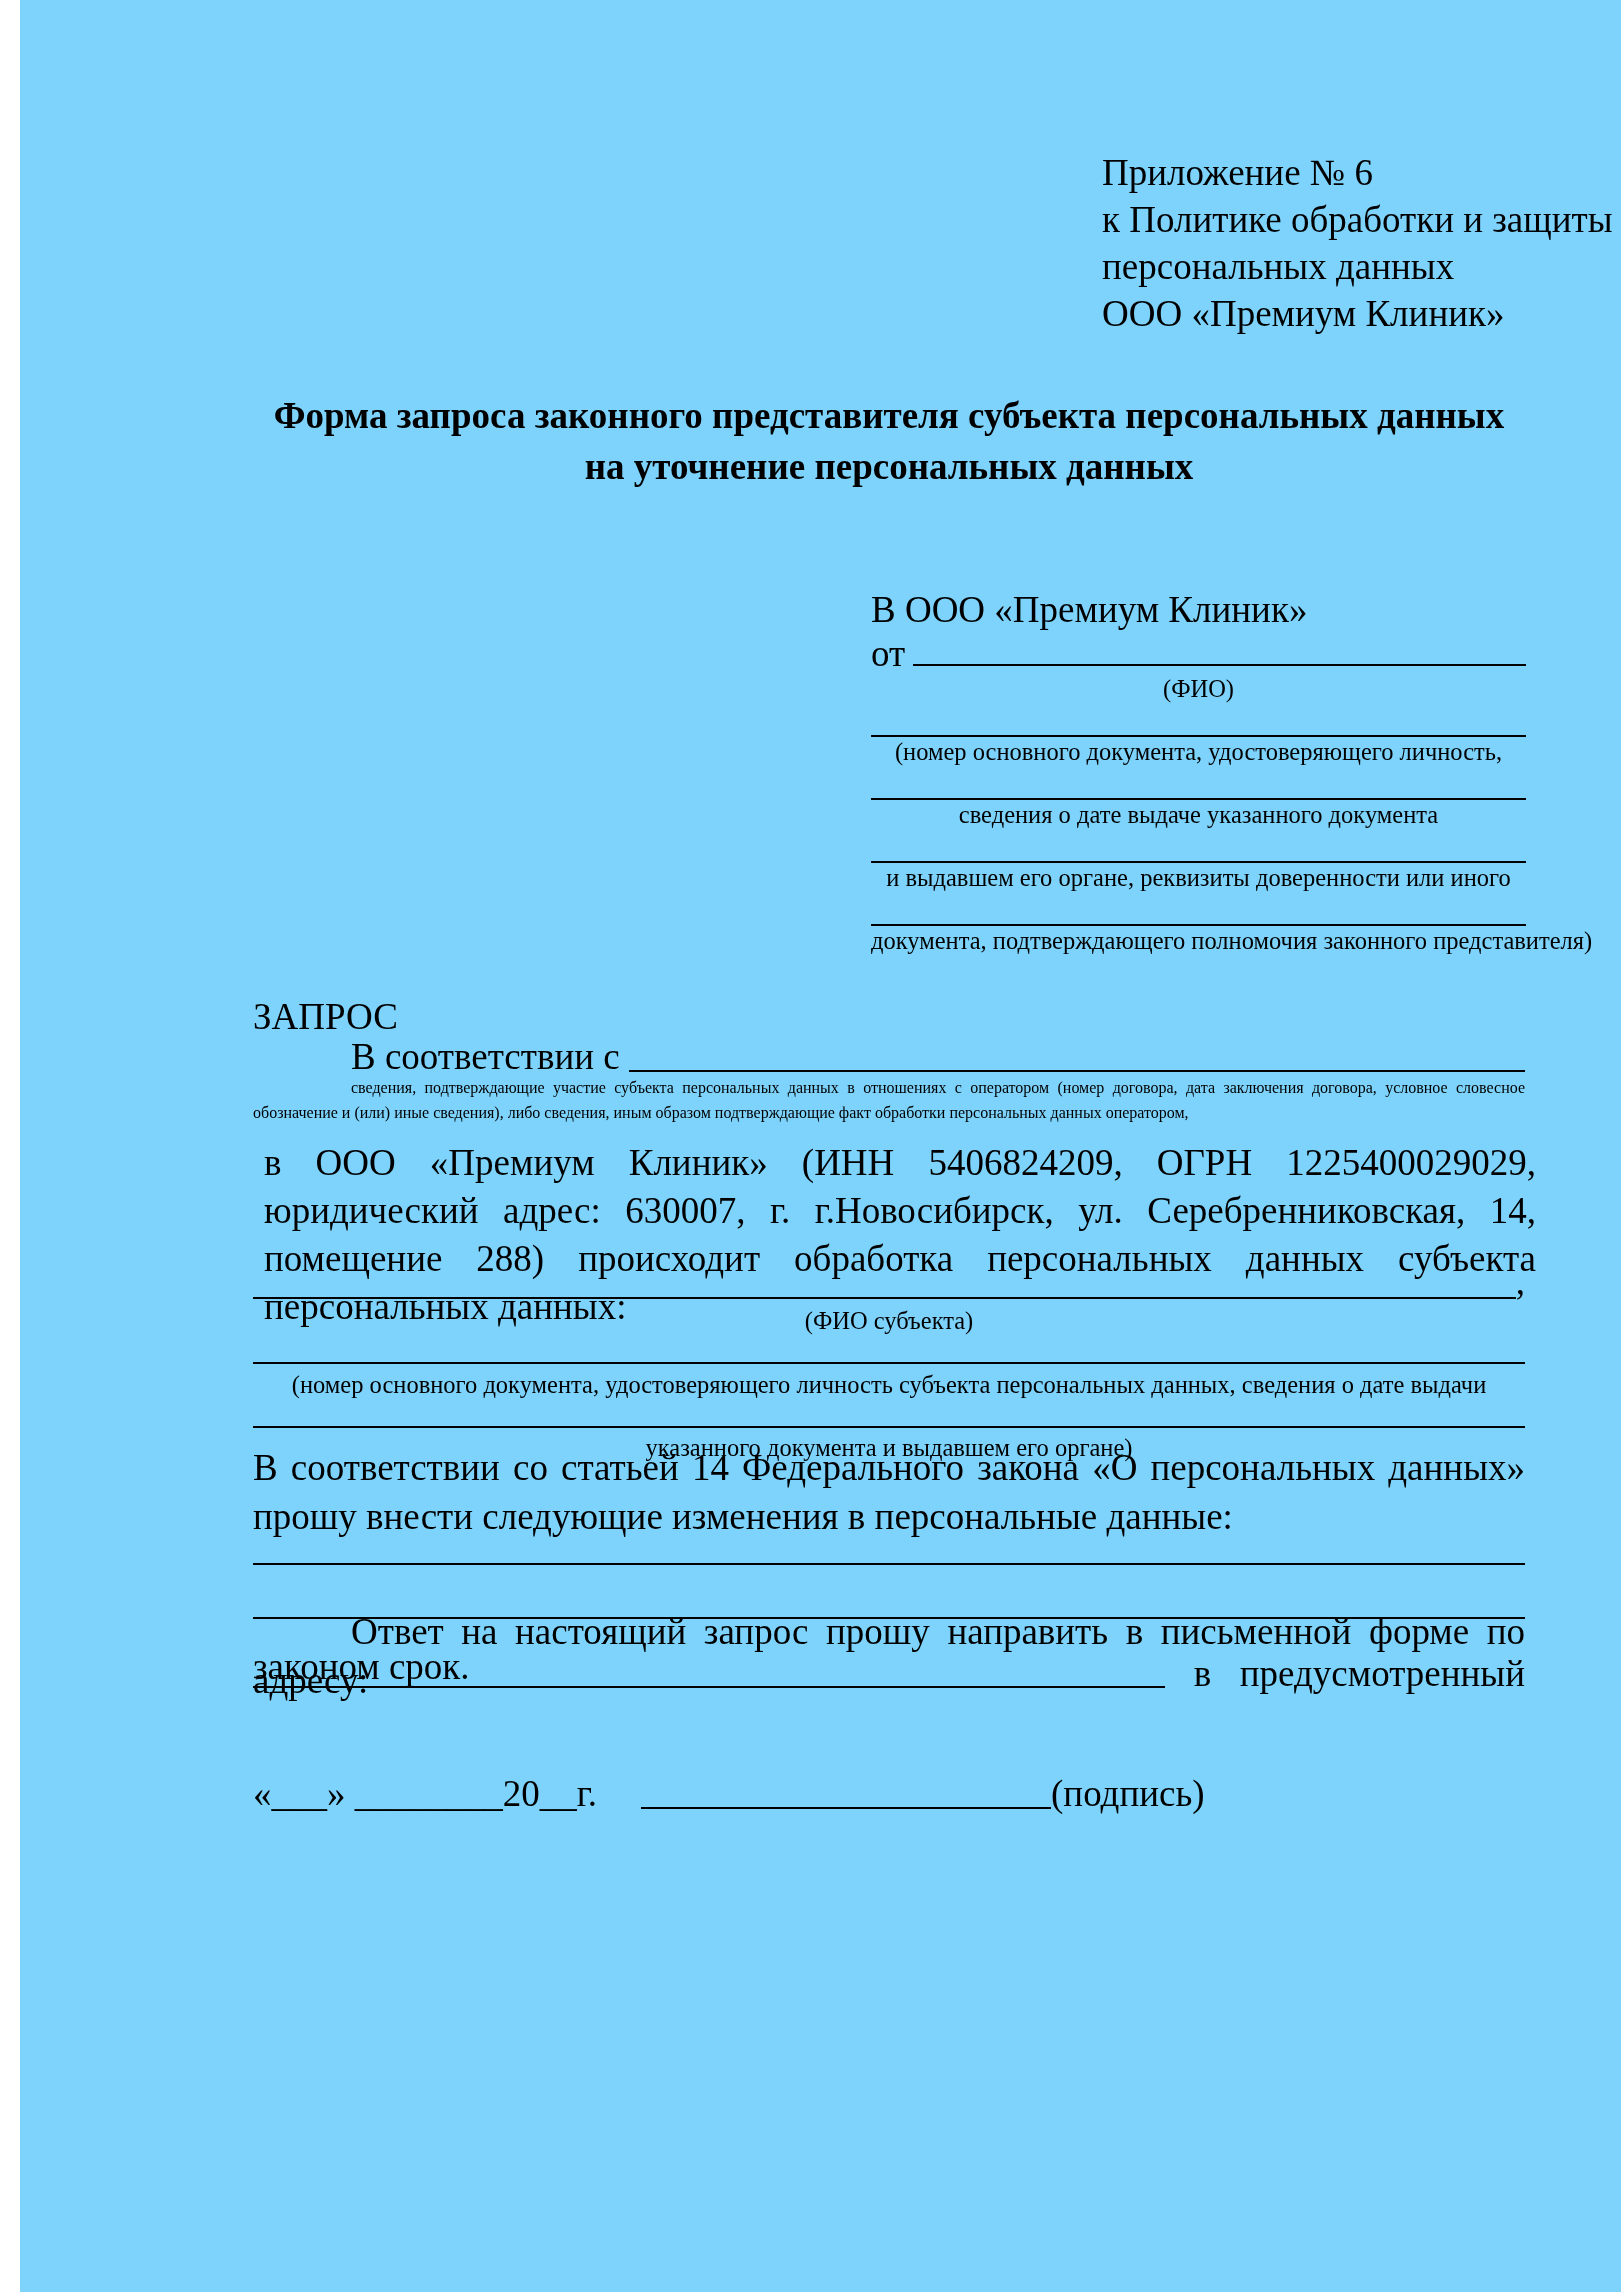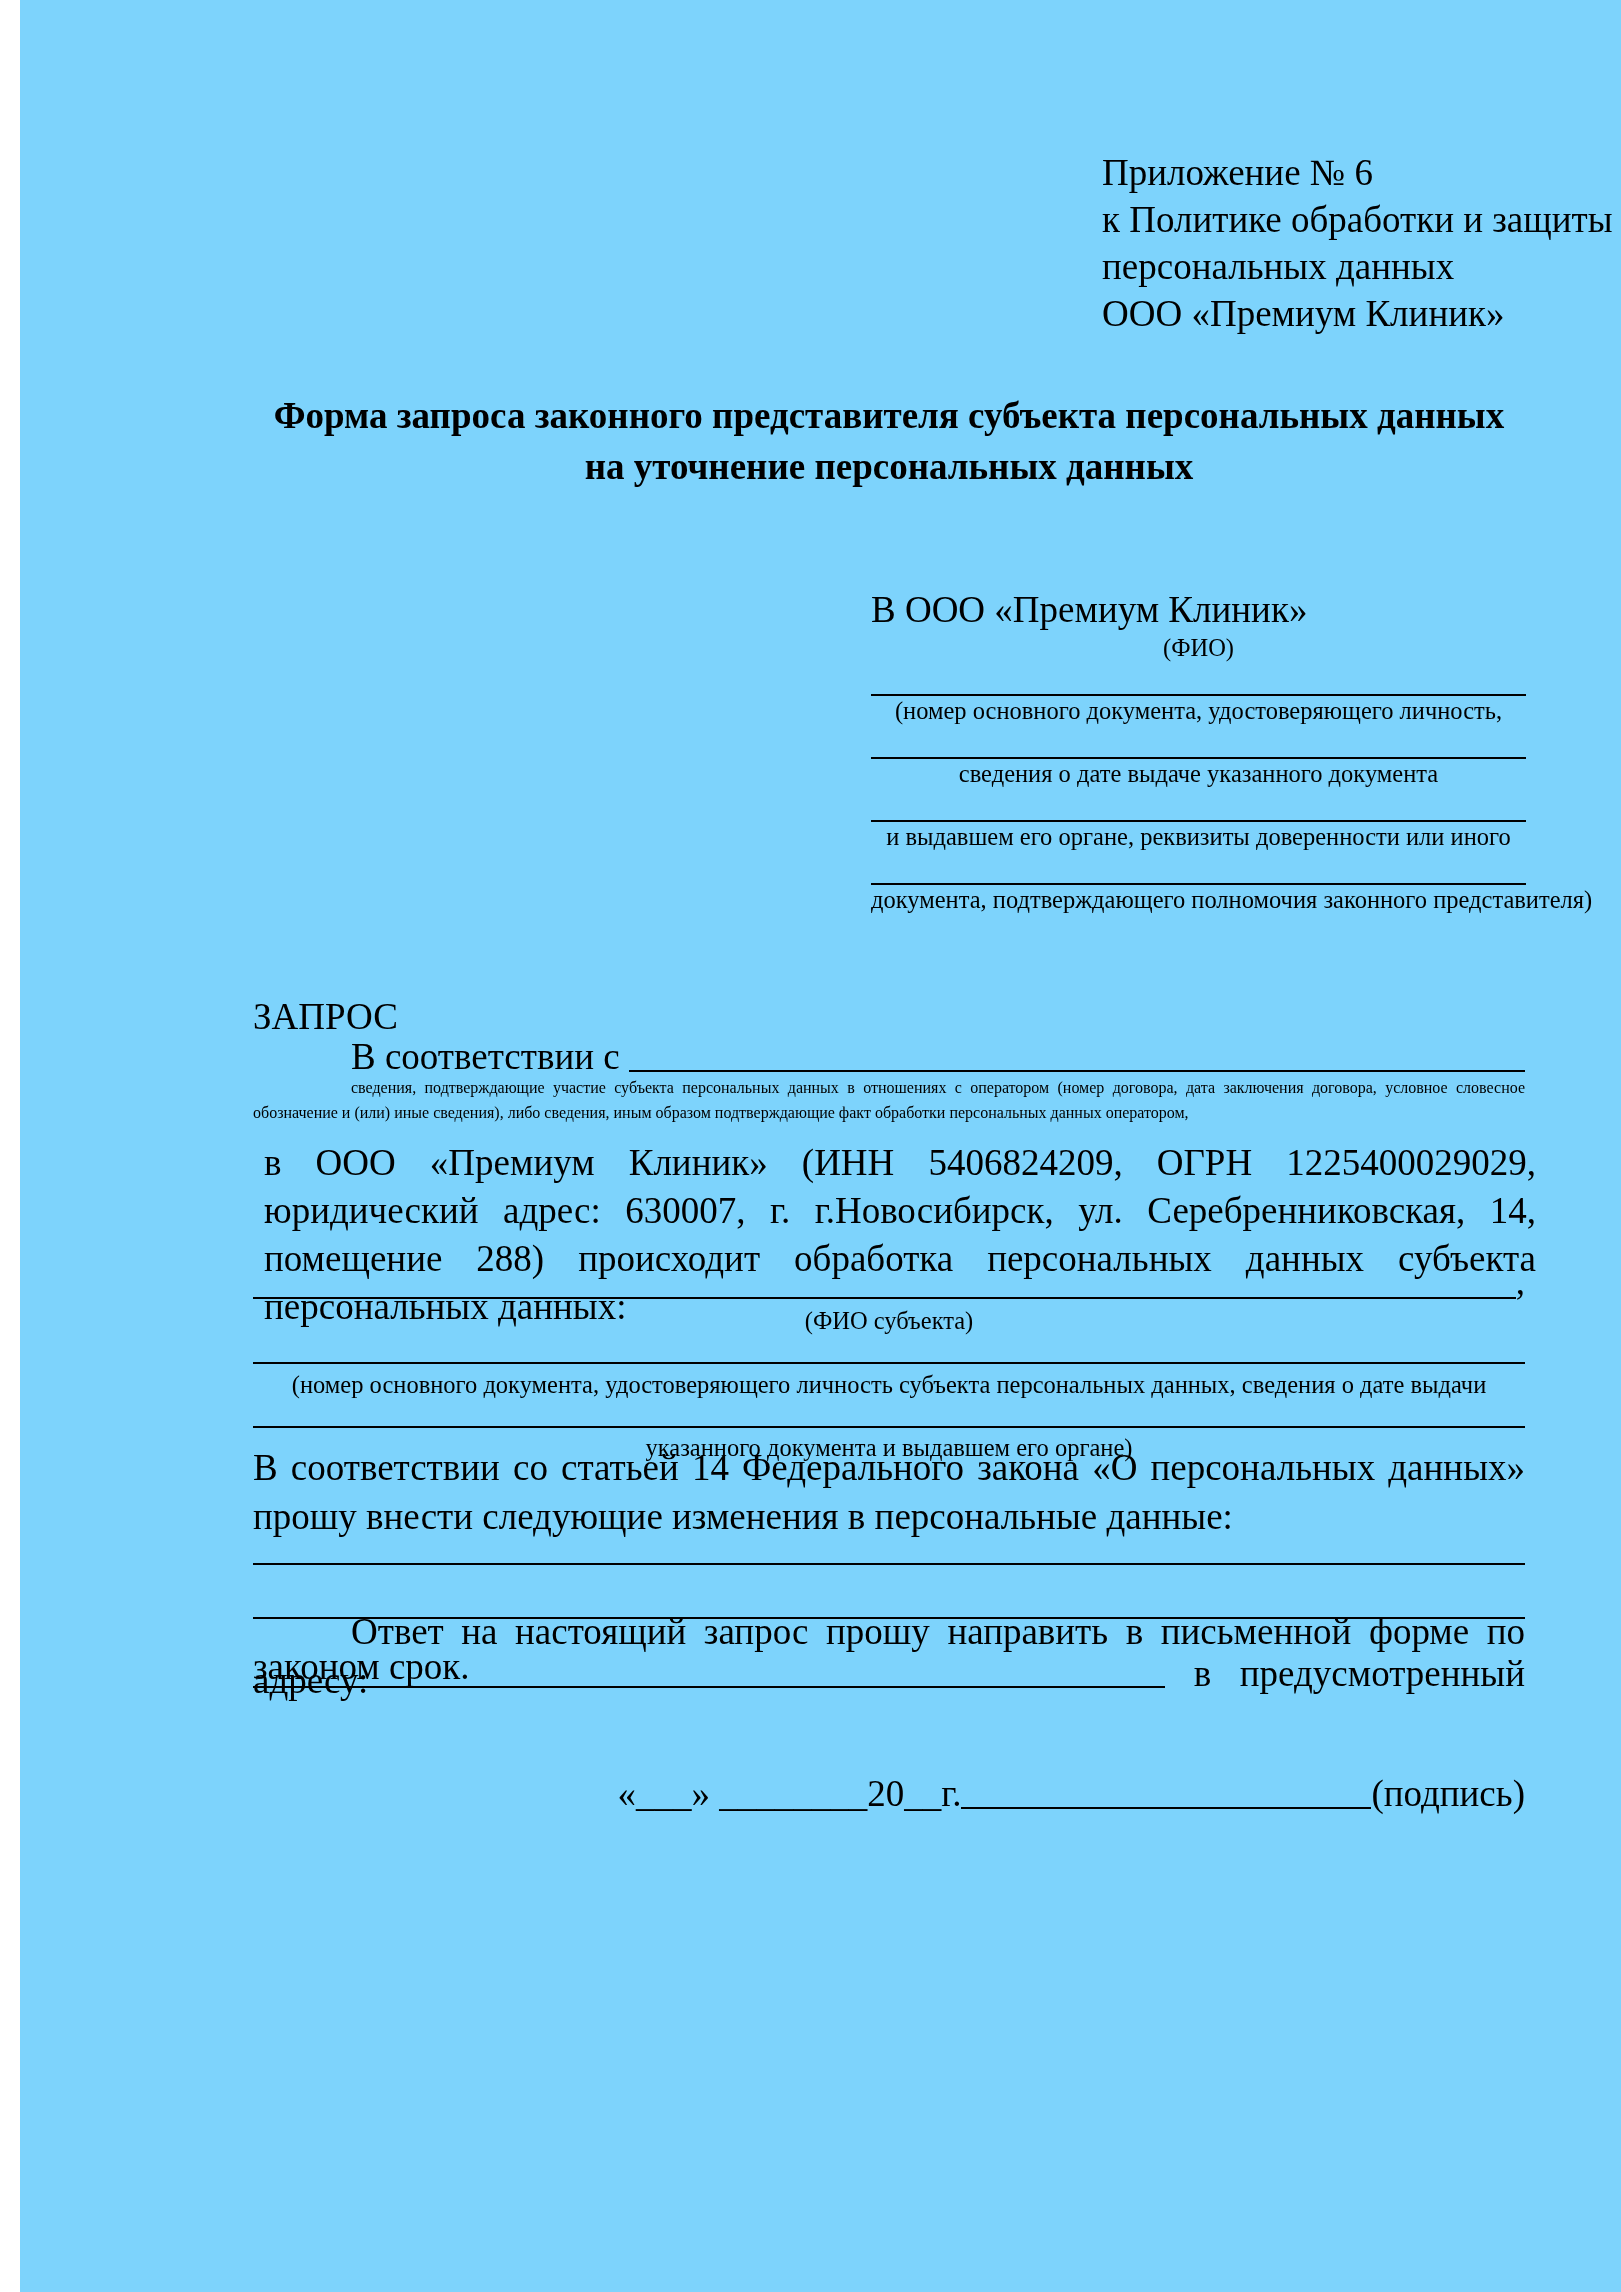--- a/index.html
+++ b/index.html
@@ -64,41 +64,45 @@
   .reply-row {
     left: 233px; top: 1651px; width: 1272px; display: flex;
     justify-content: space-between; font-size: 37px; line-height: 45px;
   }
   .reply-row .addr-line { flex: none; width: 912px; height: 0; border-top: 2.9px solid #000; align-self: flex-end; margin-bottom: 7.8px; }
   .tail { left: 233px; top: 1642px; font-size: 37px; line-height: 49px; }
 
   
   .footer-row {
     left: 233px; top: 1770px; width: 1272px; display: flex;
-    justify-content: flex-end; font-size: 37px; line-height: 47px;
+    justify-content: flex-start; font-size: 37px; line-height: 47px; gap: 44px;
   }
   .sig { display: flex; }
   .sigline { width: 410px; height: 0; border-top: 2.9px solid #000; align-self: flex-end; margin-bottom: 7.8px; }
 </style>
 </head>
 <body>
 
 <div class="page">
 
   <div class="abs annex">
     <div>Приложение № 6</div>
     <div>к Политике обработки и защиты</div>
     <div>персональных данных</div>
     <div>ООО «Премиум Клиник»</div>
   </div>
 
   <h1 class="abs title">Форма запроса законного представителя субъекта персональных данных на уточнение персональных данных</h1>
 
   <div class="abs recipient">
     <div>В ООО «Премиум Клиник»</div>
+    <div class="from-row">
+      <span class="label">от</span>
+      <span class="fill"></span>
+    </div>
     <div class="cap">(ФИО)</div>
 
     <div class="rule"></div>
     <div class="cap">(номер основного документа, удостоверяющего личность,</div>
     <div class="rule"></div>
     <div class="cap">сведения о дате выдаче указанного документа</div>
     <div class="rule"></div>
     <div class="cap">и выдавшем его органе, реквизиты доверенности или иного</div>
     <div class="rule"></div>
     <div class="cap">документа, подтверждающего полномочия законного представителя)</div>

